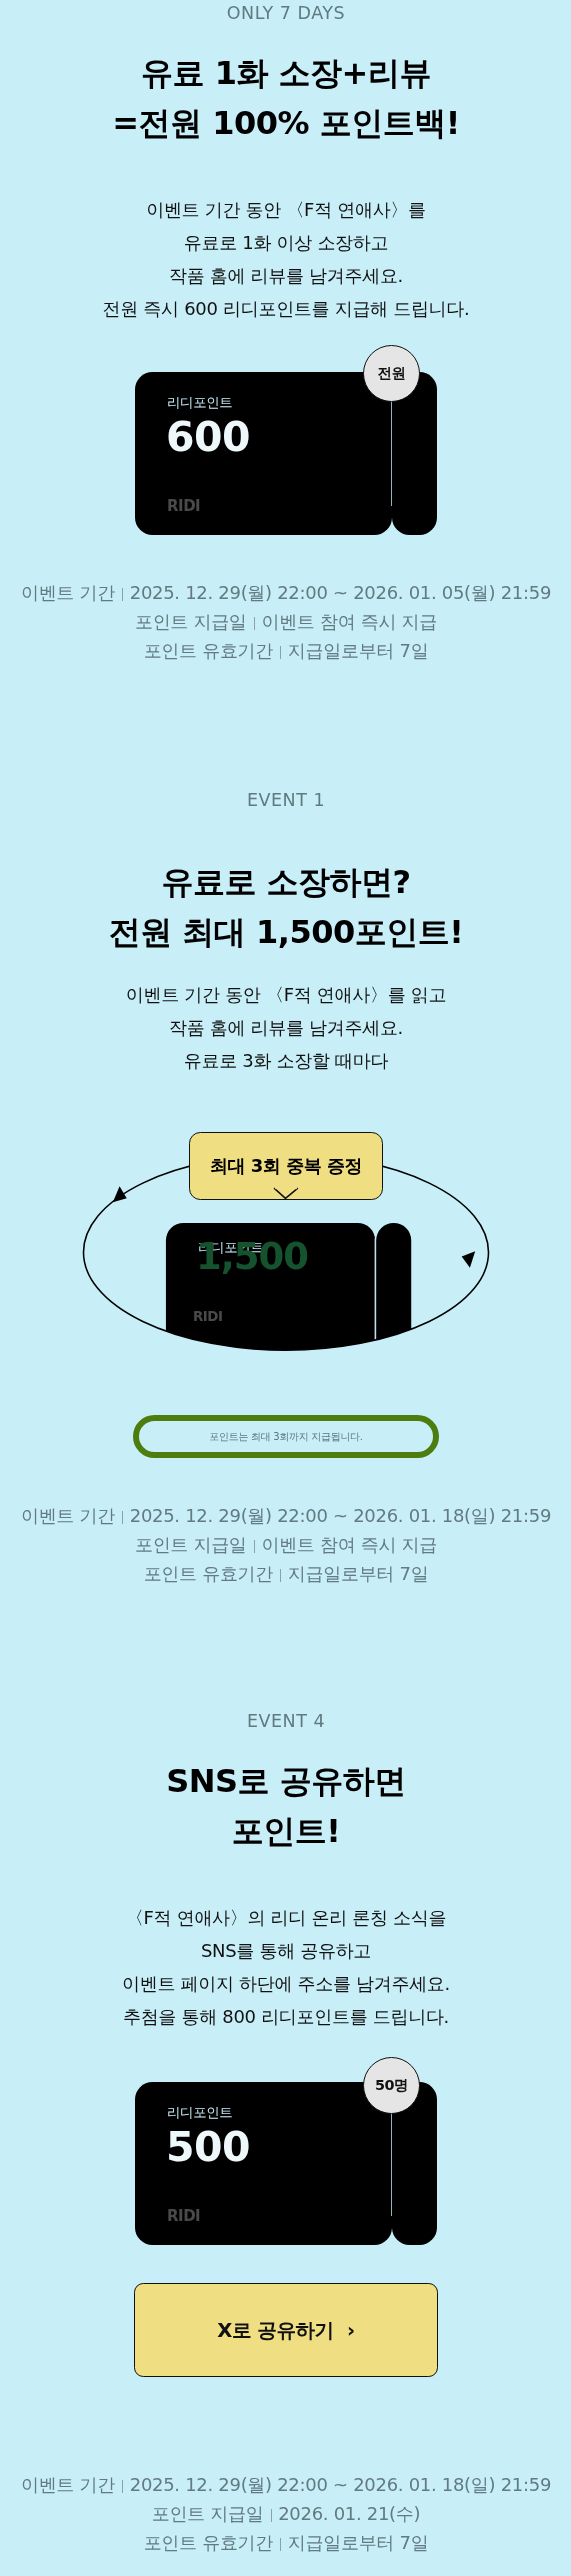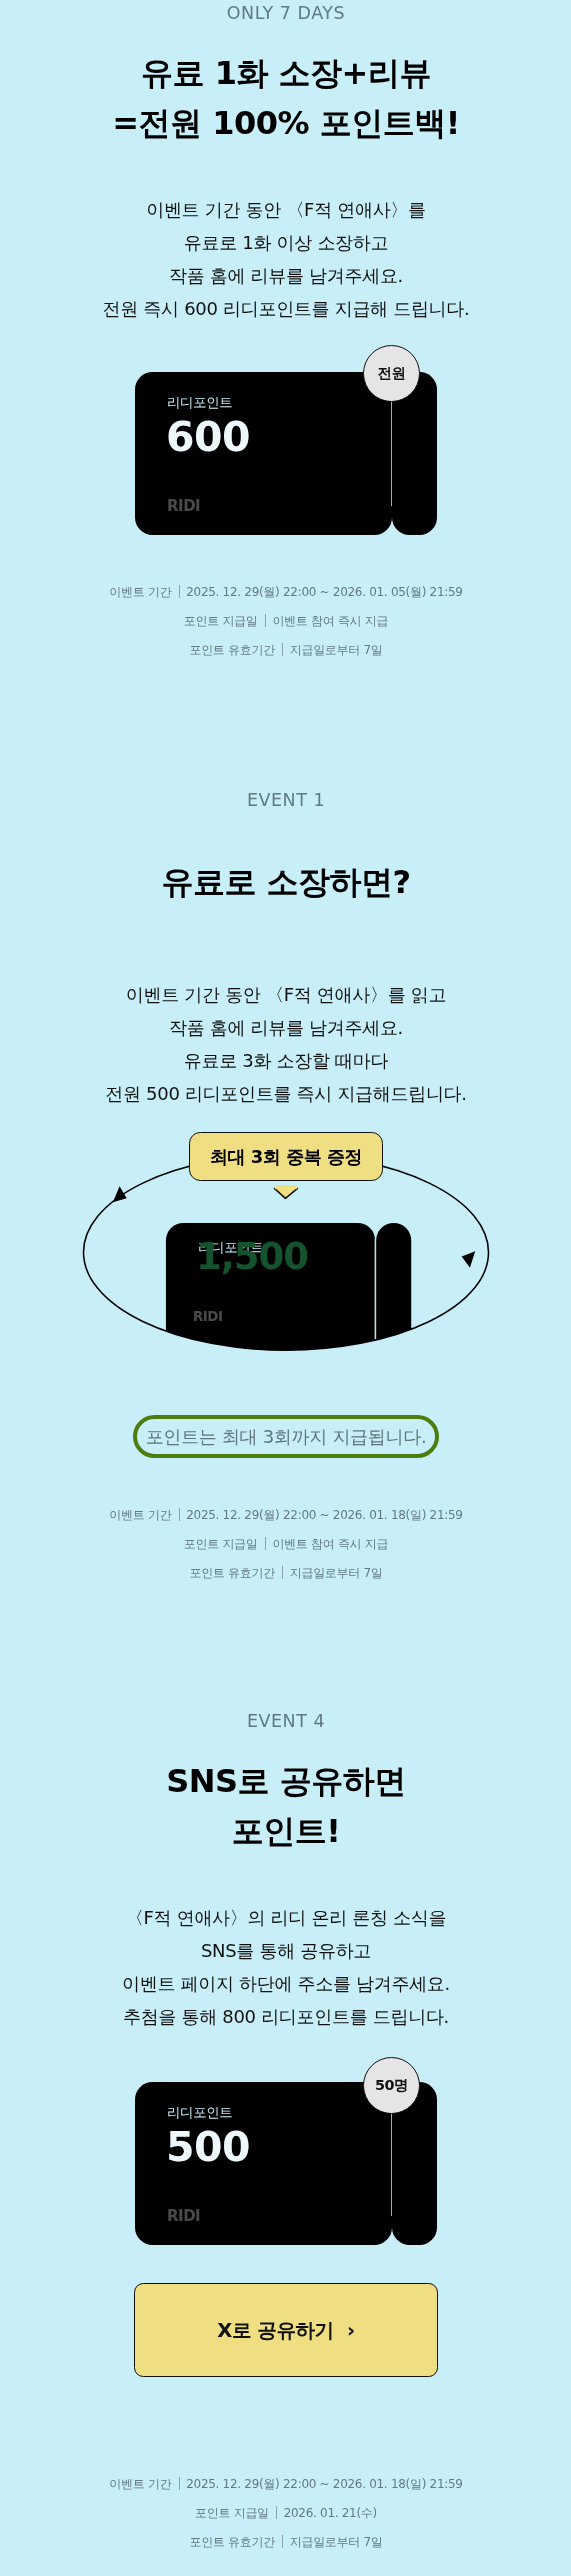--- a/index.html
+++ b/index.html
@@ -3,37 +3,37 @@
 <meta charset="utf-8">
 <style>
   * { box-sizing: border-box; margin: 0; padding: 0; }
   html, body { width: 572px; height: 2631px; background: #c8eef8; overflow: hidden; }
   body { position: relative; font-family: "DejaVu Sans", "Liberation Sans", sans-serif; color: #000; }
   .abs { position: absolute; }
   .center-x { left: 0; width: 572px; text-align: center; }
   .eyebrow { font-size: 17.5px; color: #607a80; letter-spacing: 0.5px; line-height: 26px; }
   .title { font-size: 32px; font-weight: bold; line-height: 50px; letter-spacing: -0.5px; }
   .body-text { font-size: 18px; line-height: 33px; color: #111; letter-spacing: -0.3px; margin-top: 22px; }
-  .info { font-size: 12px; line-height: 29px; color: #627a80; letter-spacing: -0.3px; }
+  .info { font-size: 18px; line-height: 29px; color: #627a80; letter-spacing: -0.3px; }
   .info .sep { display: inline-block; width: 0.5px; height: 12.4px; background: #8aa3a8; margin: 0 7.2px; vertical-align: -1.5px; }
 
   
   .card { position: absolute; height: 163px; }
   .card .main { position: absolute; left: 0; top: 0; bottom: 0; background: #000; border-radius: 17.5px; }
   .card .stub { position: absolute; top: 0; bottom: 0; background: #000; border-radius: 17.5px; }
   .card .divider { position: absolute; width: 1px; background: #8fb6bf; }
   .card .label { position: absolute; left: 32px; top: 21.6px; font-size: 13.4px; color: #c8eef8; letter-spacing: -0.3px; }
   .card .amount { position: absolute; left: 31px; top: 41px; font-size: 41px; font-weight: bold; color: #eef8fb; letter-spacing: -0.5px; }
   .card .brand { position: absolute; left: 32px; top: 125px; font-size: 15px; font-weight: bold; color: #4a4a4a; letter-spacing: -0.5px; }
   .badge { position: absolute; width: 57px; height: 57px; border-radius: 50%; background: #e5e5e5; border: 1px solid #111; display: flex; align-items: center; justify-content: center; font-size: 14.4px; font-weight: bold; color: #111; letter-spacing: -0.5px; }
 
   
-  .bubble { position: absolute; left: 189px; top: 1132px; width: 194px; height: 49px; background: #efdf82; border: 1.5px solid #111; border-radius: 11.3px; display: flex; align-items: center; justify-content: center; font-size: 18px; font-weight: bold; letter-spacing: -0.5px; z-index: 3; }
+  .bubble { position: absolute; left: 189px; top: 1132px; width: 194px; height: 68px; background: #efdf82; border: 1.5px solid #111; border-radius: 11.3px; display: flex; align-items: center; justify-content: center; font-size: 18px; font-weight: bold; letter-spacing: -0.5px; z-index: 3; }
 
-  .pill { position: absolute; left: 133px; top: 1415px; width: 306px; height: 43px; border: 4px solid #4d7c0f; border-radius: 21.6px; display: flex; align-items: center; justify-content: center; font-size: 18px; color: #5e767c; letter-spacing: -0.3px; }
+  .pill { position: absolute; left: 133px; top: 1415px; width: 306px; height: 43px; border: 6px solid #4d7c0f; border-radius: 21.6px; display: flex; align-items: center; justify-content: center; font-size: 10px; color: #5e767c; letter-spacing: -0.3px; }
 
   .xbtn { position: absolute; left: 134px; top: 2260px; width: 304px; height: 94px; background: #efdf82; border: 1.5px solid #111; border-radius: 9.3px; display: flex; align-items: center; justify-content: center; font-size: 19.6px; font-weight: 600; color: #111; letter-spacing: -0.5px; cursor: pointer; margin-top: 23px; }
   .xbtn .chev { margin-left: 13.4px; font-size: 19.6px; }
 </style>
 </head>
 <body>
 
 <section>
   <div class="abs center-x eyebrow" style="top:0px;">ONLY 7 DAYS</div>
   <div class="abs center-x title" style="top:48px;">
@@ -61,26 +61,26 @@
     <div><span>이벤트 기간</span><span class="sep"></span><span>2025. 12. 29(월) 22:00 ~ 2026. 01. 05(월) 21:59</span></div>
     <div><span>포인트 지급일</span><span class="sep"></span><span>이벤트 참여 즉시 지급</span></div>
     <div><span>포인트 유효기간</span><span class="sep"></span><span>지급일로부터 7일</span></div>
   </div>
 </section>
 
 <section>
   <div class="abs center-x eyebrow" style="top:787px;">EVENT 1</div>
   <div class="abs center-x title" style="top:833px;margin-top:24px;">
     <div>유료로 소장하면?</div>
+    <div>전원 최대 1,500포인트!</div>
   </div>
   <div class="abs center-x body-text" style="top:956px;">
     <div>이벤트 기간 동안 〈F적 연애사〉를 읽고</div>
     <div>작품 홈에 리뷰를 남겨주세요.</div>
     <div>유료로 3화 소장할 때마다</div>
-    <div>전원 500 리디포인트를 즉시 지급해드립니다.</div>
   </div>
 
   <svg class="abs" style="left:0; top:1108px;" width="572" height="268" viewBox="0 2150 1110 520">
     <defs>
       <clipPath id="ellClip">
         <ellipse cx="555" cy="2430" rx="393" ry="190"></ellipse>
       </clipPath>
       <marker id="arrow" markerWidth="10" markerHeight="10" refX="5" refY="5" orient="auto" markerUnits="userSpaceOnUse">
         <path d="M0,0 L10,5 L0,10 z" fill="#000"></path>
       </marker>

